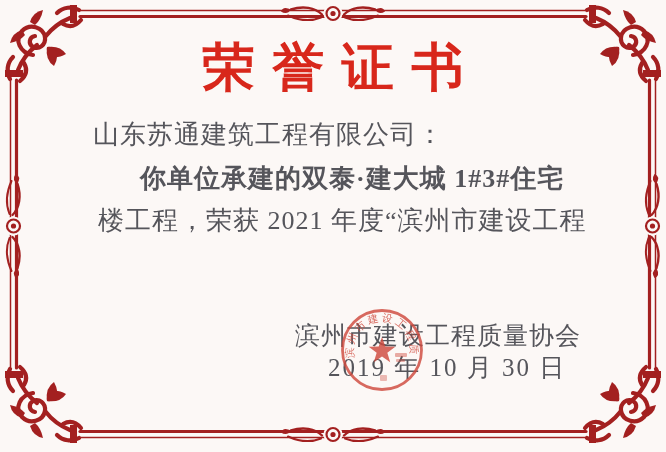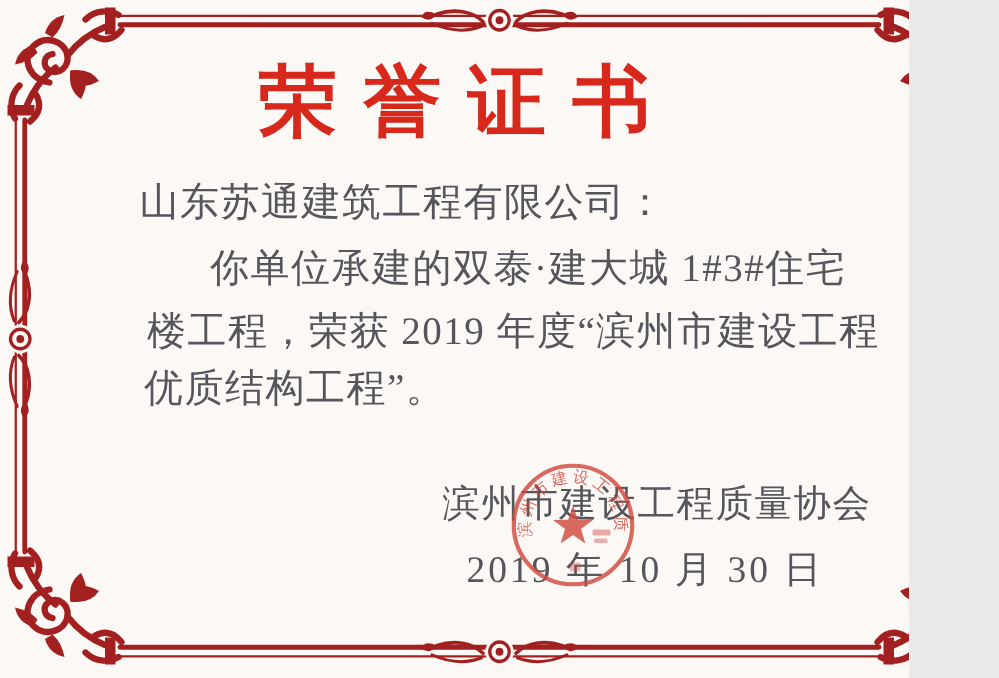--- a/index.html
+++ b/index.html
@@ -9,21 +9,21 @@
     --seal-red:#cf4a3e;
     --bg:#fcf8f6;
   }
   html,body{margin:0;padding:0;}
   body{
     font-family:"Liberation Serif","DejaVu Serif",serif;
     background:#e9e9e9;
   }
   .certificate{
     position:relative;
-    width:606px;height:452px;
+    width:666px;height:452px;
     background:var(--bg);
     overflow:hidden;
   }
   .border-svg{position:absolute;left:0;top:0;}
   .c-fill{fill:var(--border-red);}
   .c-stroke{fill:none;stroke:var(--border-red);stroke-linecap:round;}
   .bg-fill{fill:var(--bg);}
   .cert-title{
     position:absolute;top:33px;left:0;right:0;
     text-align:center;
@@ -33,26 +33,26 @@
     white-space:nowrap;
   }
   .txt{
     position:absolute;
     color:var(--body-text);
     font-size:26px;
     white-space:nowrap;
     letter-spacing:1px;
   }
   .recipient{left:93px;top:117px;font-family:Liberation Mono, monospace;}
-  .body-l1{left:140px;top:161px;}
+  .body-l1{left:140px;top:161px;font-weight:bold;}
   .body-l2{left:98px;top:203px;}
   .body-l3{left:96px;top:241px;}
   .body-l4{left:135px;top:273px;}
   .issuer{left:295px;top:319px;font-size:25px;}
-  .issue-date{left:311px;top:351px;font-size:25px;letter-spacing:2px;margin-top:12px;}
+  .issue-date{left:328px;top:351px;font-size:25px;letter-spacing:2px;}
   .seal-svg{position:absolute;left:327px;top:295px;}
   .seal-stroke{fill:none;stroke:var(--seal-red);}
   .seal-fill{fill:var(--seal-red);}
   .seal-text{
     font-size:10.5px;
     letter-spacing:2.5px;
     fill:var(--seal-red);
     font-family:"Liberation Serif","DejaVu Serif",serif;
   }
 </style>
@@ -114,22 +114,21 @@
     <use href="#medal" transform="translate(333,13.5)"></use>
     <use href="#medal" transform="translate(333,434.5)"></use>
     <use href="#medal" transform="translate(13.5,226) rotate(90)"></use>
     <use href="#medal" transform="translate(652.5,226) rotate(90)"></use>
   </svg>
 
   <div class="cert-title">荣誉证书</div>
 
   <div class="txt recipient">山东苏通建筑工程有限公司：</div>
   <div class="txt body-l1">你单位承建的双泰·建大城 1#3#住宅</div>
-  <div class="txt body-l2">楼工程，荣获 2019 年度“滨州市建设工程</div>
-  <div class="txt body-l3">优质结构工程”。</div>
+  <div class="txt body-l2">楼工程，荣获 2021 年度“滨州市建设工程</div>
 
   <div class="txt issuer">滨州市建设工程质量协会</div>
   <div class="txt issue-date">2019 年 10 月 30 日</div>
 
   <svg class="seal-svg" width="110" height="110" viewBox="0 0 110 110" aria-hidden="true">
     <g opacity="0.82">
       <circle class="seal-stroke" cx="55" cy="55" r="39.5" stroke-width="2.8"></circle>
       <polygon class="seal-fill" points="55,42 58.29,51.47 68.31,51.67 60.33,57.73 63.23,67.33 55,61.6 46.77,67.33 49.67,57.73 41.69,51.67 51.71,51.47"></polygon>
       <path id="sealArc" d="M29.2,67 A28.5,28.5 0 1 1 80.8,67" fill="none"></path>
       <text class="seal-text">

